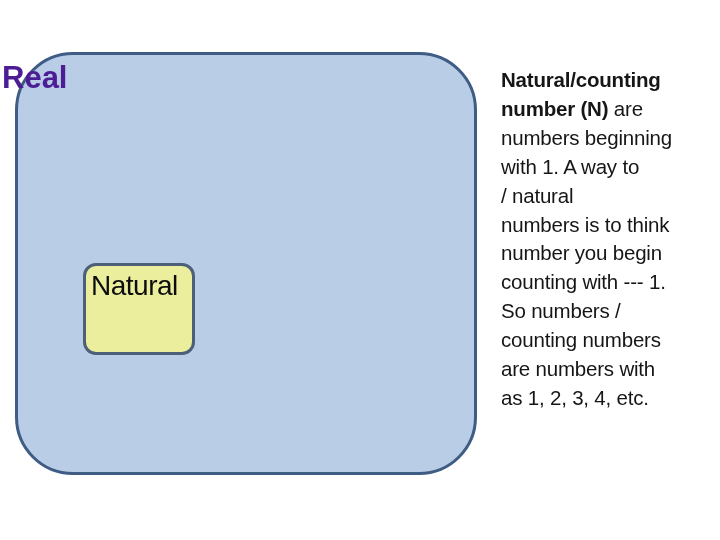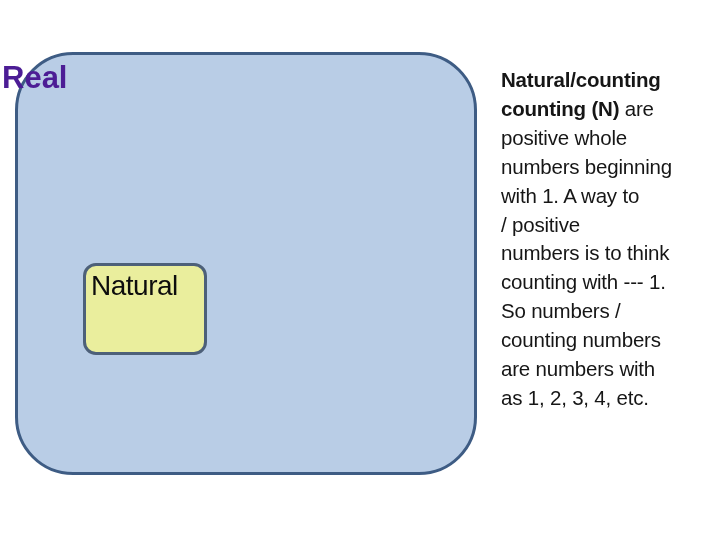--- a/index.html
+++ b/index.html
@@ -36,21 +36,21 @@
     font-size: 31px;
     font-weight: bold;
     color: #4c1d95;
     line-height: 1.1;
   }
   
   .natural-set {
     position: absolute;
     left: 83px;
     top: 263px;
-    width: 124px;
+    width: 112px;
     height: 92px;
     background: #EAEE9D;
     border: 3px solid #4D6079;
     border-radius: 13px;
     box-sizing: border-box;
   }
   .natural-label {
     font-size: 28px;
     color: #0d0d0d;
     padding: 4px 0 0 5px;
@@ -85,26 +85,26 @@
   <div class="real-set"></div>
 
   <div class="real-label">Real</div>
 
   <div class="natural-set">
     <div class="natural-label">Natural</div>
   </div>
 
   <div class="description">
     <div class="dline"><span class="db">Natural/counting</span><span></span></div>
-    <div class="dline"><span class="db">counting (N)</span><span> are</span></div>
-    <div class="dline"><span class="db"></span><span>positive whole</span></div>
+    <div class="dline"><span class="db">number (N)</span><span> are</span></div>
     <div class="dline"><span class="db"></span><span>numbers beginning</span></div>
     <div class="dline"><span class="db"></span><span>with 1. A way to</span></div>
-    <div class="dline"><span class="db"></span><span>/ positive</span></div>
+    <div class="dline"><span class="db"></span><span>/ natural</span></div>
     <div class="dline"><span class="db"></span><span>numbers is to think</span></div>
+    <div class="dline"><span class="db"></span><span>number you begin</span></div>
     <div class="dline"><span class="db"></span><span>counting with --- 1.</span></div>
     <div class="dline"><span class="db"></span><span>So numbers /</span></div>
     <div class="dline"><span class="db"></span><span>counting numbers</span></div>
     <div class="dline"><span class="db"></span><span>are numbers with</span></div>
     <div class="dline"><span class="db"></span><span>as 1, 2, 3, 4, etc.</span></div>
   </div>
 
 </div>
 
 </body></html>

